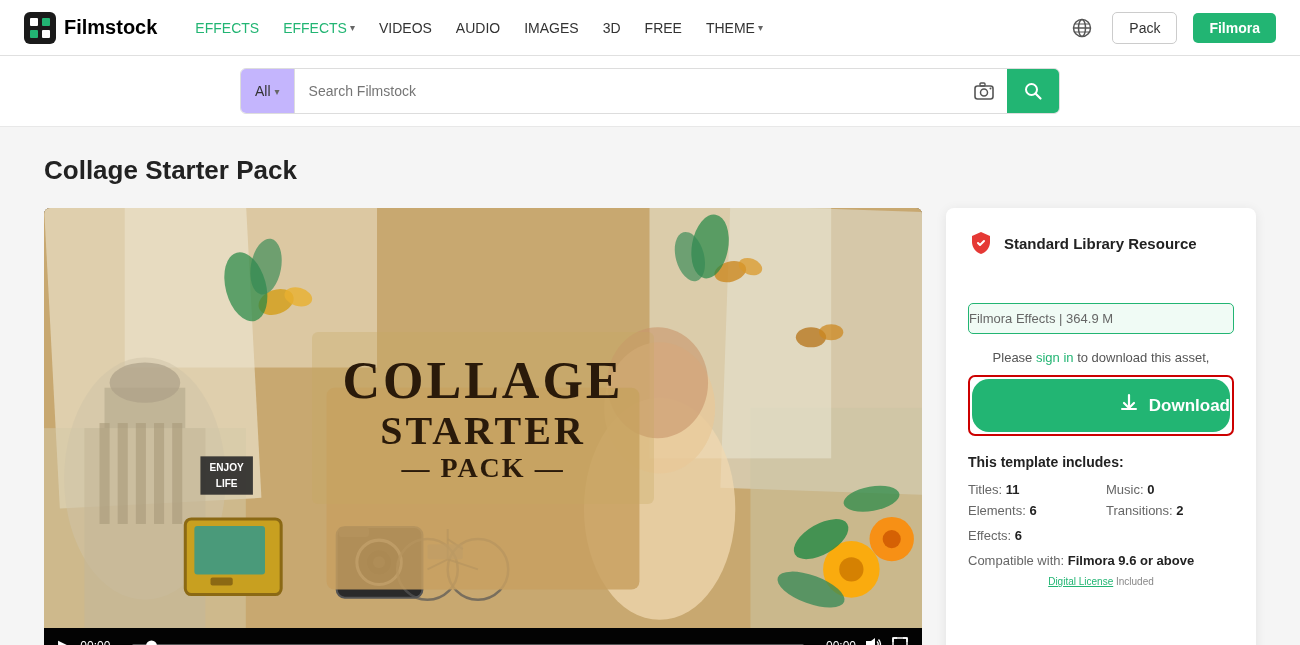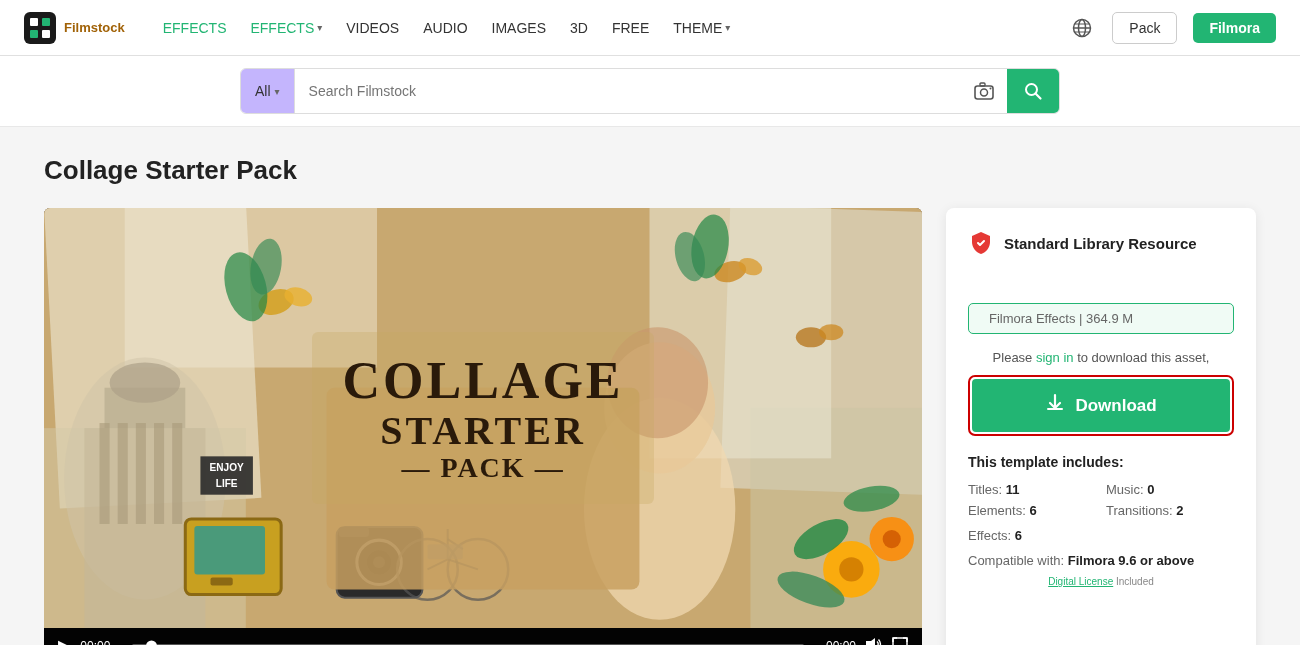--- a/index.html
+++ b/index.html
@@ -21,23 +21,23 @@
       align-items: center;
       gap: 8px;
       margin-right: 28px;
       cursor: pointer;
     }
     .logo-icon {
       width: 32px;
       height: 32px;
     }
     .logo-text {
-      font-size: 13px;
+      font-size: 20px;
       font-weight: 600;
-      color: #a16207;
+      color: #000000;
     }
     .nav {
       display: flex;
       align-items: center;
       gap: 4px;
       flex: 1;
     }
     .nav-item {
       padding: 6px 10px;
       font-size: 14px;
@@ -276,21 +276,21 @@
       justify-content: center;
     }
     .resource-title {
       font-size: 15px;
       font-weight: 700;
       color: #222;
     }
     .filmora-pill {
       border: 1.5px solid #22b573;
       border-radius: 5px;
-      padding: 7px 20px;
+      padding: 7px 0;
       font-size: 13px;
       color: #333;
       margin-bottom: 16px;
       background: #f0fbf5;
       margin-top: 47px;
     }
     .filmora-pill span.effects-label {
       color: #666;
       font-size: 13px;
     }
@@ -314,27 +314,27 @@
       border-radius: 7px;
       padding: 2px;
       margin-bottom: 18px;
     }
     .download-btn {
       width: 100%;
       padding: 14px 0;
       background: #22b573;
       color: #fff;
       border: none;
-      border-radius: 4px;
+      border-radius: 17px;
       font-size: 17px;
       font-weight: 700;
       cursor: pointer;
       display: flex;
       align-items: center;
-      justify-content: center;
+      justify-content: flex-end;
       gap: 10px;
     }
     .download-icon {
       font-size: 18px;
     }
     .template-includes-title {
       font-size: 14px;
       font-weight: 700;
       color: #222;
       margin-bottom: 12px;

